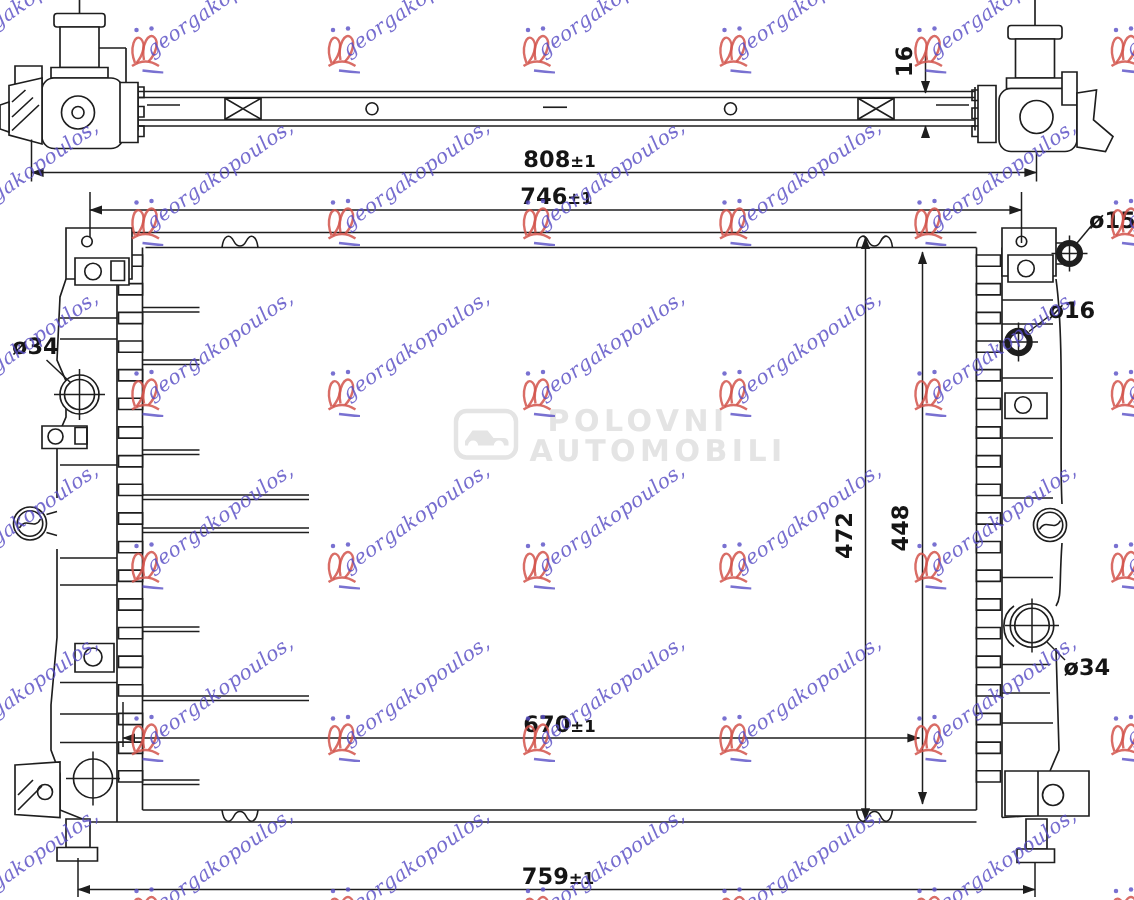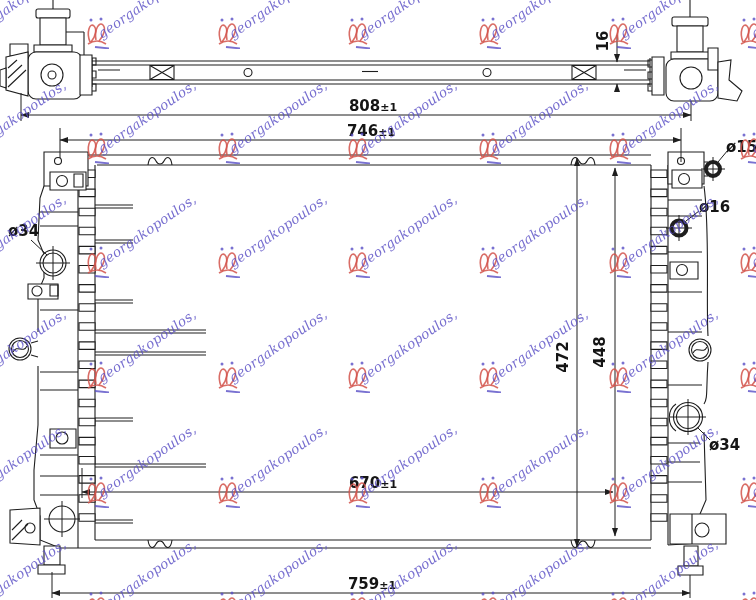--- a/index.html
+++ b/index.html
@@ -26,20 +26,30 @@
   .lnf{stroke:#1e1e1e;stroke-width:1.1;fill:#fff;}
   .dim{stroke:#1e1e1e;stroke-width:1;fill:none;}
   text.dimtxt{font-family:"DejaVu Sans",sans-serif;font-weight:bold;font-size:15px;fill:#151515;}
   tspan.tol{font-size:11px;font-weight:bold;}
 </style>
 </head>
 <body>
 
 <div class="stage">
 
+  <div class="center-wm">
+    <svg width="44" height="38" viewBox="0 0 44 38">
+      <rect x="2" y="3" width="40" height="31" rx="7" fill="none" stroke="#e4e4e4" stroke-width="3"></rect>
+      <path d="M8,23 l5,-7 h10 l4,5 h7 a3,3 0 0 1 3,3 v2 h-3 a3.4,3.4 0 0 0 -6.8,0 h-10.4 a3.4,3.4 0 0 0 -6.8,0 H8 z" fill="#e4e4e4"></path>
+    </svg>
+    <div class="lines">
+      <span class="cw1">POLOVNI</span>
+      <span class="cw2">AUTOMOBILI</span>
+    </div>
+  </div>
 
   <svg class="drawing" width="756" height="600" viewBox="0 0 756 600">
     <defs>
       <marker id="ar" viewBox="0 0 10 10" refX="9" refY="5" markerWidth="9" markerHeight="9" orient="auto-start-reverse">
         <path d="M0,1.6 L9.5,5 L0,8.4 z" fill="#1e1e1e"></path>
       </marker>
     </defs>
 
     <g>
       <path class="ln" d="M92,61 H650 M92,65 H650 M92,80 H650 M92,84 H650 M92,58 V87 M650,58 V87"></path>

